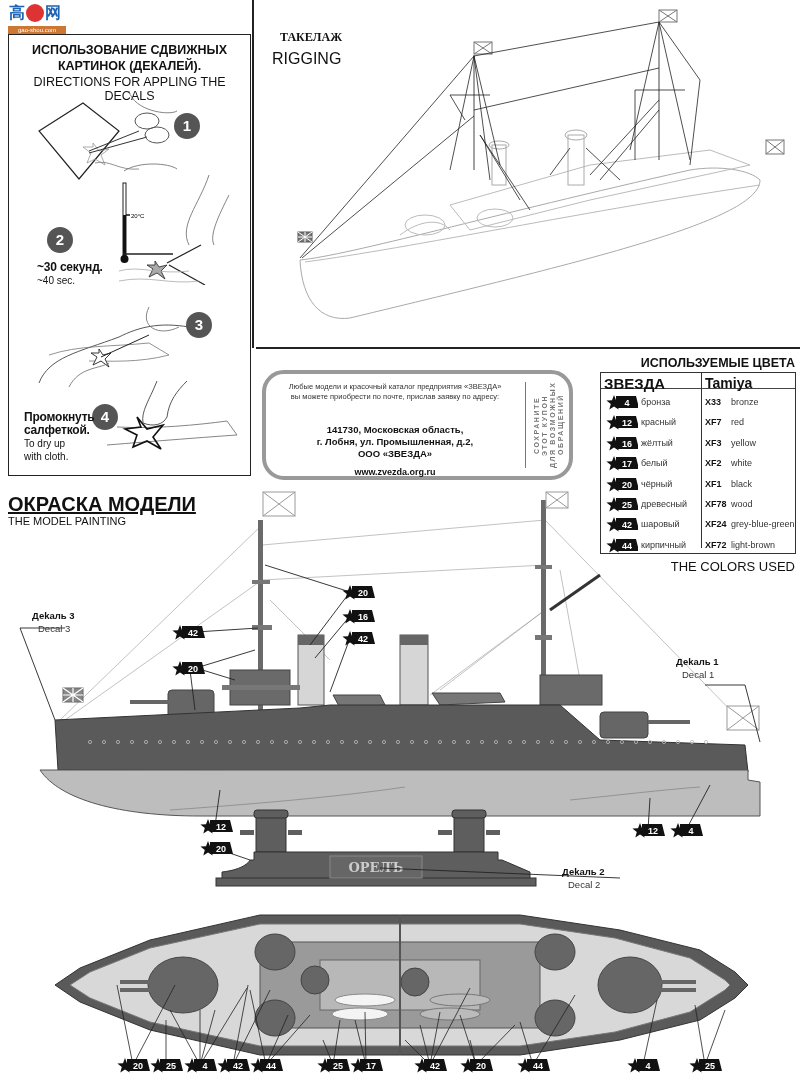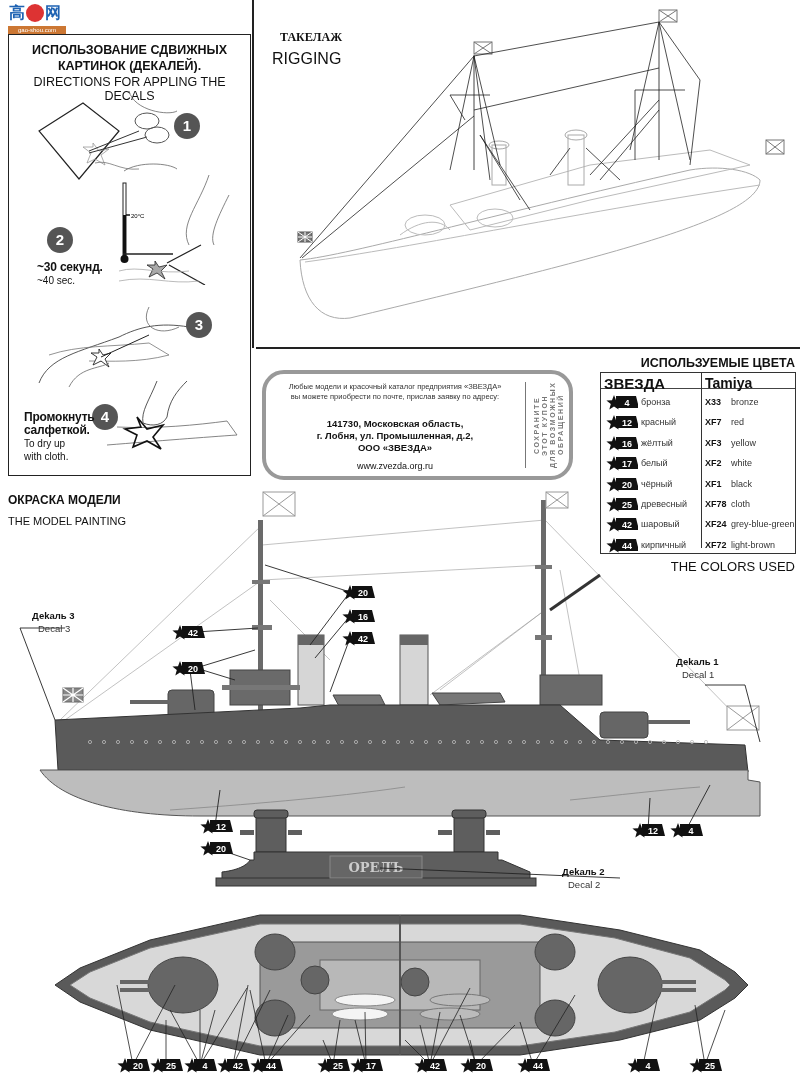--- a/index.html
+++ b/index.html
@@ -27,42 +27,42 @@
   .rig-title-ru { left: 280px; top: 30px; font-weight:bold; font-size: 12px; font-family: Liberation Serif, serif; }
   .rig-title-en { left: 272px; top: 50px; font-size: 16px; }
 
   .divider-v { left: 252px; top: 0px; width: 1.5px; height: 348px; background:#222; }
   .divider-h { left: 256px; top: 347px; width: 544px; height: 1.5px; background:#222; }
 
   
   .coupon { left: 262px; top: 370px; width: 311px; height: 110px; border: 4px solid #999; border-radius: 22px; }
   .coupon-body { position:absolute; left: 4px; top: 8px; width: 250px; text-align:center; }
   .coupon-intro { font-size: 7.5px; line-height: 10px; color:#333; }
-  .coupon-addr { font-size: 9.5px; line-height: 12px; font-weight: bold; margin-top: 16px; }
-  .coupon-url { font-size: 9px; font-weight: normal; margin-top: 7px; }
+  .coupon-addr { font-size: 9.5px; line-height: 12px; font-weight: bold; margin-top: 22px; }
+  .coupon-url { font-size: 9px; font-weight: bold; margin-top: 7px; }
   .coupon-sep { position:absolute; left: 259px; top: 8px; width: 1px; height: 86px; background:#777; }
   .coupon-side { position:absolute; left: 262px; top: 6px; width: 40px; height: 90px; display:flex; flex-direction: row; justify-content:center; gap: 1px; }
   .coupon-side span { writing-mode: vertical-rl; transform: rotate(180deg); font-size: 7px; color:#777; font-weight: bold; letter-spacing: 1.6px; text-align: center; }
 
   
   .colors-title { left: 598px; top: 356px; width: 197px; text-align:right; font-weight:bold; font-size: 12.5px; }
   .colors-box { left: 600px; top: 372px; width: 196px; height: 182px; border: 1px solid #333; }
   .colors-head { position:absolute; top: 0; left: 0; width: 100%; height: 16px; border-bottom: 1px solid #444; }
   .colors-head .h1 { position:absolute; left: 3px; top: 2px; font-size: 15px; font-weight: bold; }
   .colors-head .h2 { position:absolute; left: 104px; top: 2px; font-size: 14px; font-weight: bold; }
   .colors-vsep { position:absolute; left: 100px; top: 0; width: 1px; height: 175px; background:#333; }
   .c-row { position:absolute; left: 0; width: 100%; height: 20px; font-size: 9px; }
   .c-row .star { position:absolute; left: 5px; top: 0px; }
   .c-row .ru { position:absolute; left: 40px; top: 4px; color:#333; }
   .c-row .code { position:absolute; left: 104px; top: 4px; font-weight:bold; }
   .c-row .en { position:absolute; left: 130px; top: 4px; color:#333; }
   .colors-foot { left: 598px; top: 559px; width: 197px; text-align:right; font-size: 13px; }
 
   
-  .paint-title-ru { left: 8px; top: 493px; font-weight:bold; font-size: 12px; }
+  .paint-title-ru { left: 8px; top: 493px; font-weight:bold; font-size: 20px; text-decoration: underline; }
   .paint-title-en { left: 8px; top: 515px; font-size: 11px; }
 
   .decal-label-b { font-weight:bold; font-size: 9.5px; }
   .decal-label { font-size: 9.5px; color:#333;margin-left:6px; }
 </style>
 </head>
 <body>
 
 <div class="abs wm">
   <span class="wm-glyph">高</span><span class="wm-logo"></span><span class="wm-glyph">网</span>
@@ -264,21 +264,21 @@
       <div class="c-row" style="top: 122px;">
         <svg class="star" width="32" height="18">
           <g>
             <path d="M10,3 L30,3 L33,15 L10,15 Z" fill="#111"></path>
             <polygon points="8.0,2.0 10.0,7.2 15.6,7.5 11.2,11.1 12.7,16.5 8.0,13.4 3.3,16.5 4.8,11.1 0.4,7.5 6.0,7.2" fill="#111"></polygon>
             <text x="21" y="13" text-anchor="middle" font-family="Liberation Sans, sans-serif" font-size="9" font-weight="bold" fill="#fff">25</text>
           </g>
         </svg>
         <span class="ru">древесный</span>
         <span class="code">XF78</span>
-        <span class="en">cloth</span>
+        <span class="en">wood</span>
       </div>
       <div class="c-row" style="top: 142.4px;">
         <svg class="star" width="32" height="18">
           <g>
             <path d="M10,3 L30,3 L33,15 L10,15 Z" fill="#111"></path>
             <polygon points="8.0,2.0 10.0,7.2 15.6,7.5 11.2,11.1 12.7,16.5 8.0,13.4 3.3,16.5 4.8,11.1 0.4,7.5 6.0,7.2" fill="#111"></polygon>
             <text x="21" y="13" text-anchor="middle" font-family="Liberation Sans, sans-serif" font-size="9" font-weight="bold" fill="#fff">42</text>
           </g>
         </svg>
         <span class="ru">шаровый</span>

